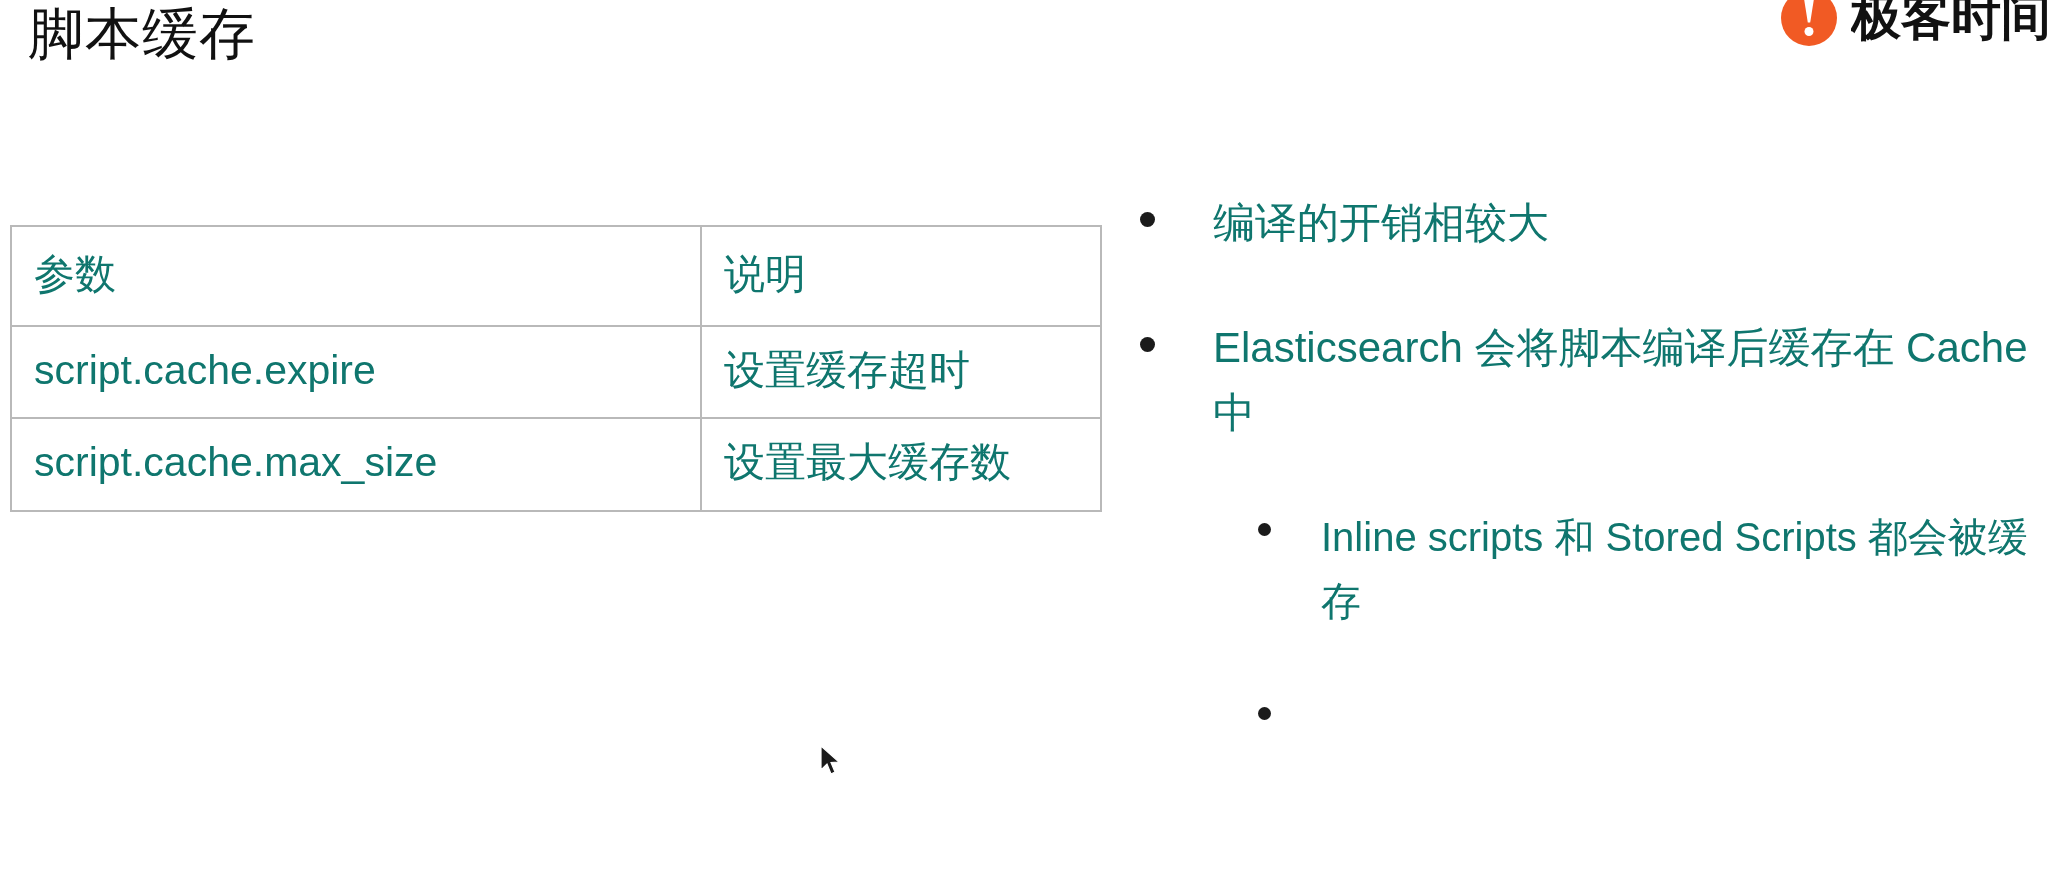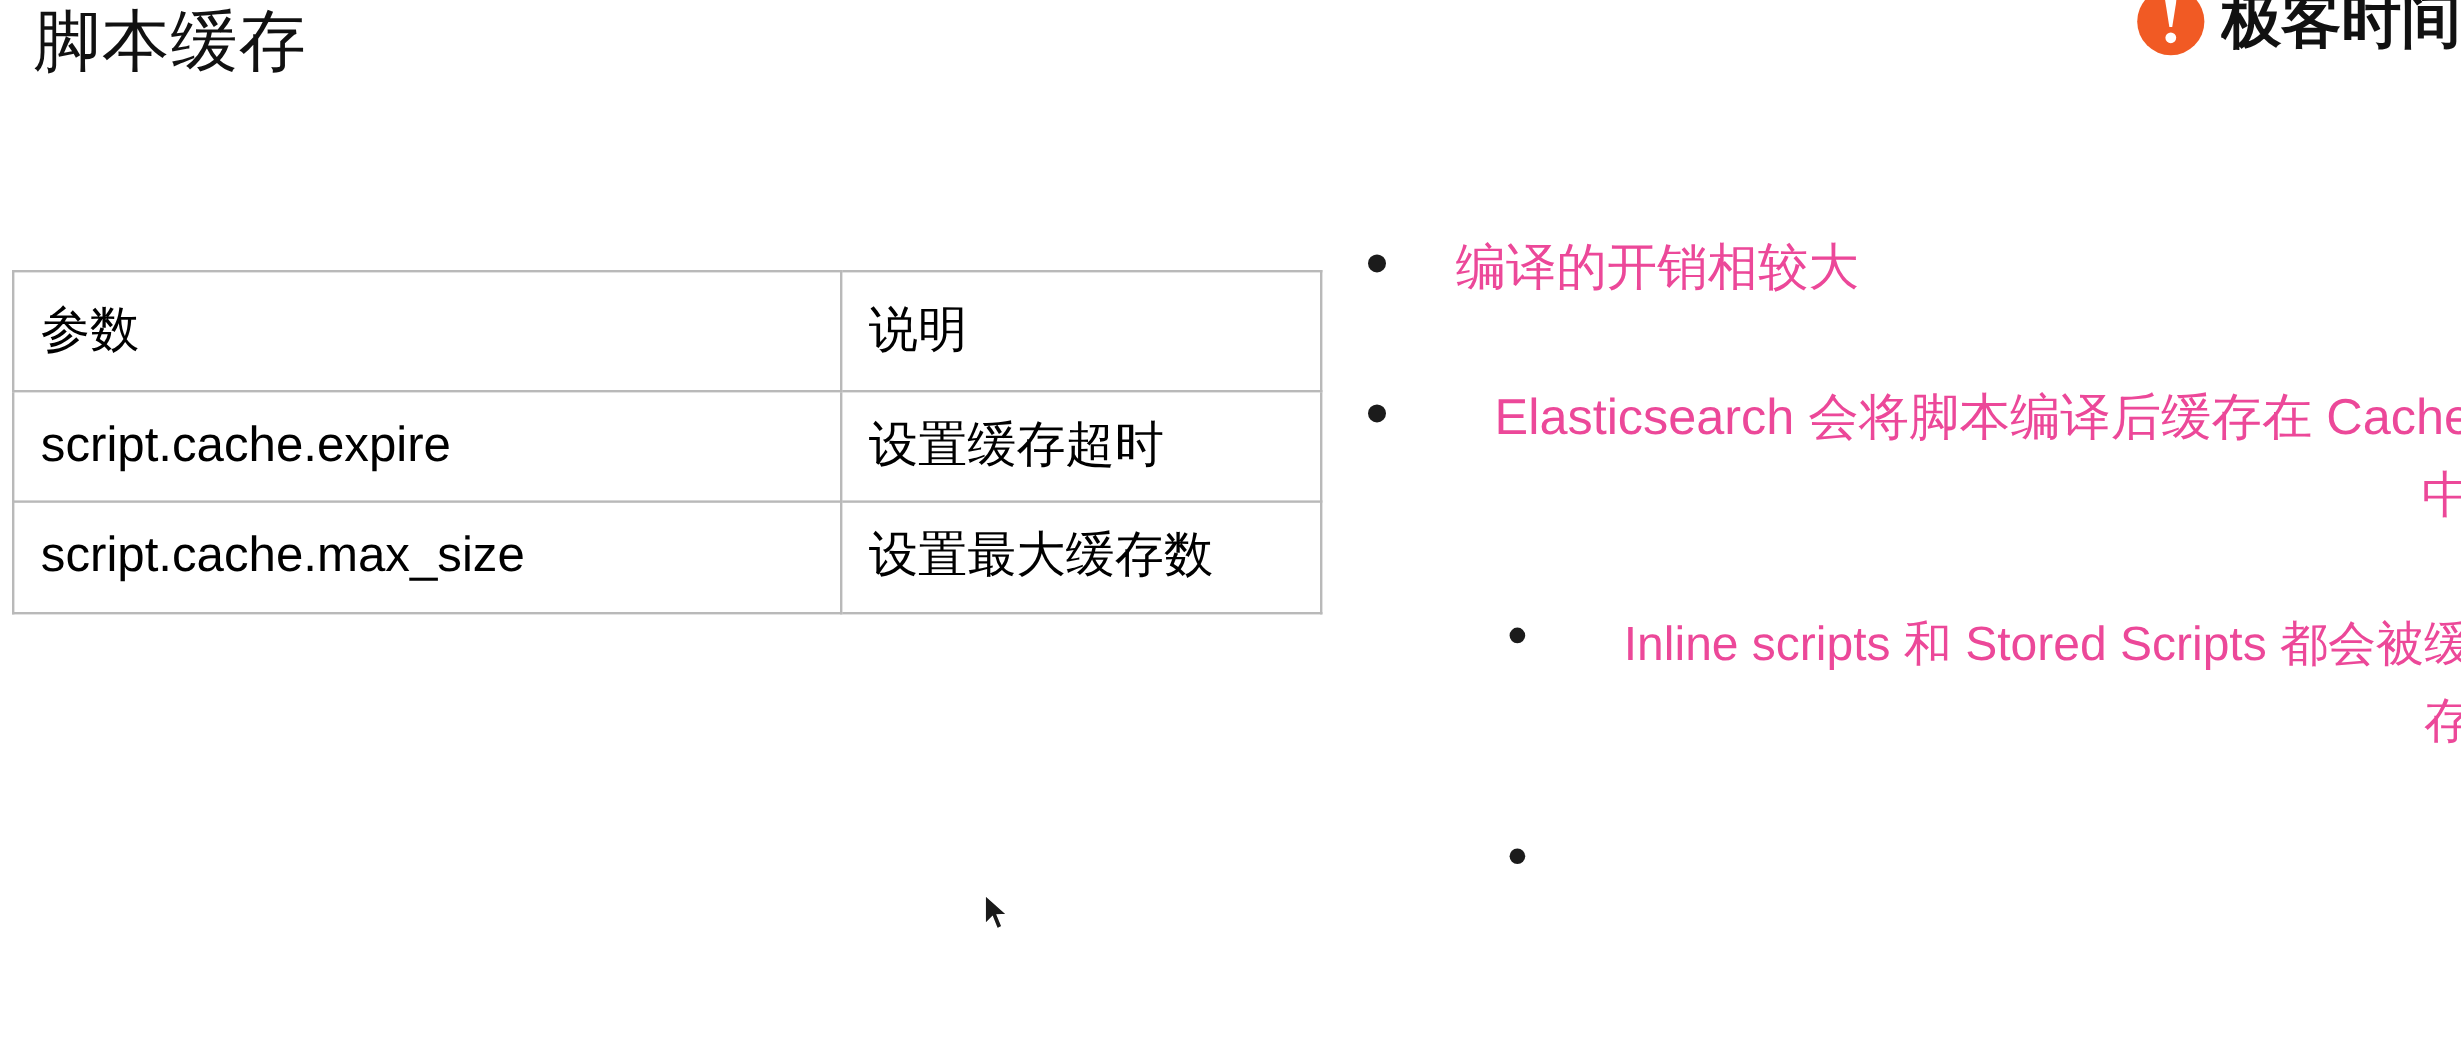--- a/index.html
+++ b/index.html
@@ -84,21 +84,21 @@
     top: 225px;
     width: 1090px;
     border-collapse: collapse;
     table-layout: fixed;
   }
   .param-table td {
     border: 2px solid #b9b9b9;
     padding: 14px 20px 18px 22px;
     font-size: 41px;
     line-height: 1.42;
-    color: #000000;
+    color: #0f766e;
     vertical-align: top;
     font-weight: 400;
   }
   .param-table col.c1 { width: 690px; }
   .param-table col.c2 { width: 400px; }
   .param-table tr.head td { padding-top: 18px; padding-bottom: 22px; }
 
   
   .bullets {
     position: absolute;
@@ -116,22 +116,21 @@
     width: 15px;
     height: 15px;
     border-radius: 50%;
     background: #1b1b1b;
     margin-top: 22px;
     margin-right: 58px;
   }
   .bullet .txt {
     font-size: 42px;
     line-height: 1.55;
-    color: #ec4899;
-    text-align: right;
+    color: #0f766e;
   }
   .bullet.sub {
     margin-left: 118px;
     margin-bottom: 56px;
   }
   .bullet.sub .dot {
     width: 13px;
     height: 13px;
     margin-top: 18px;
     margin-right: 50px;

